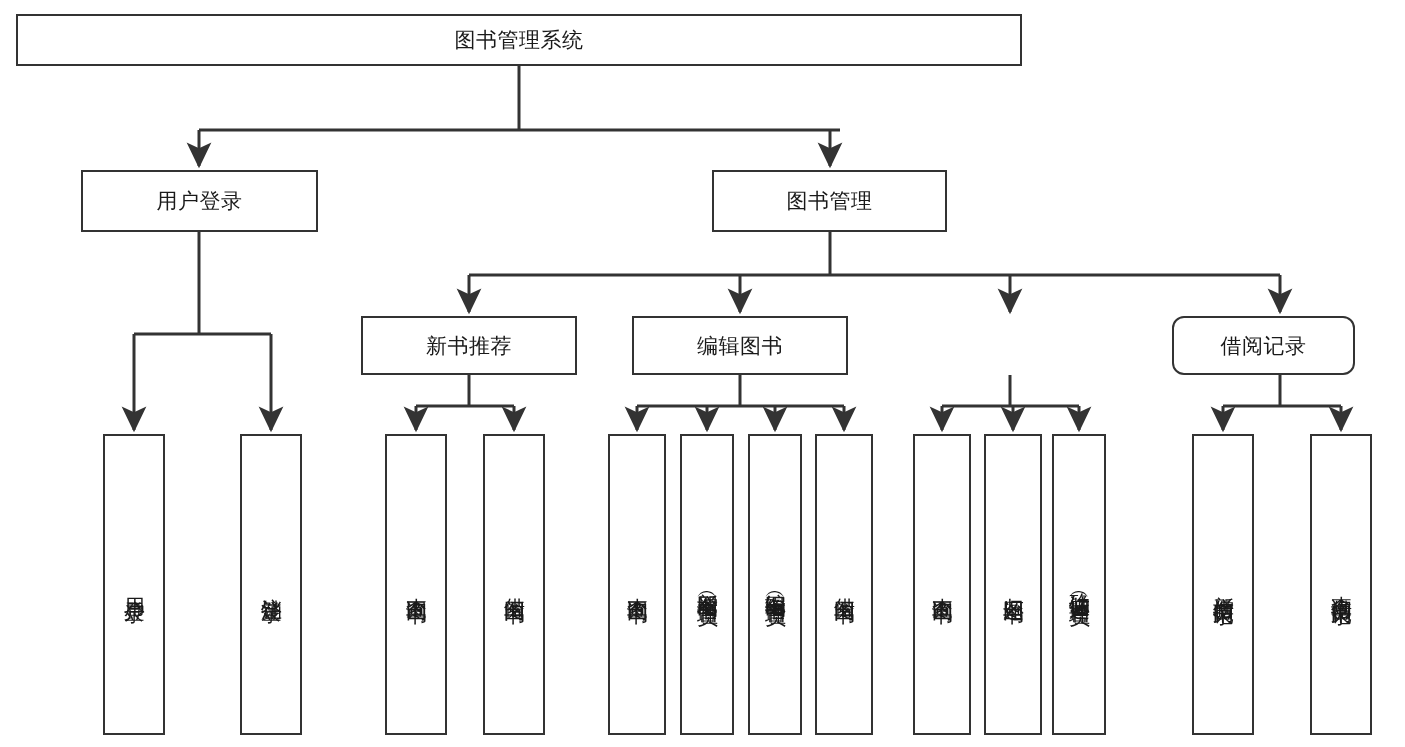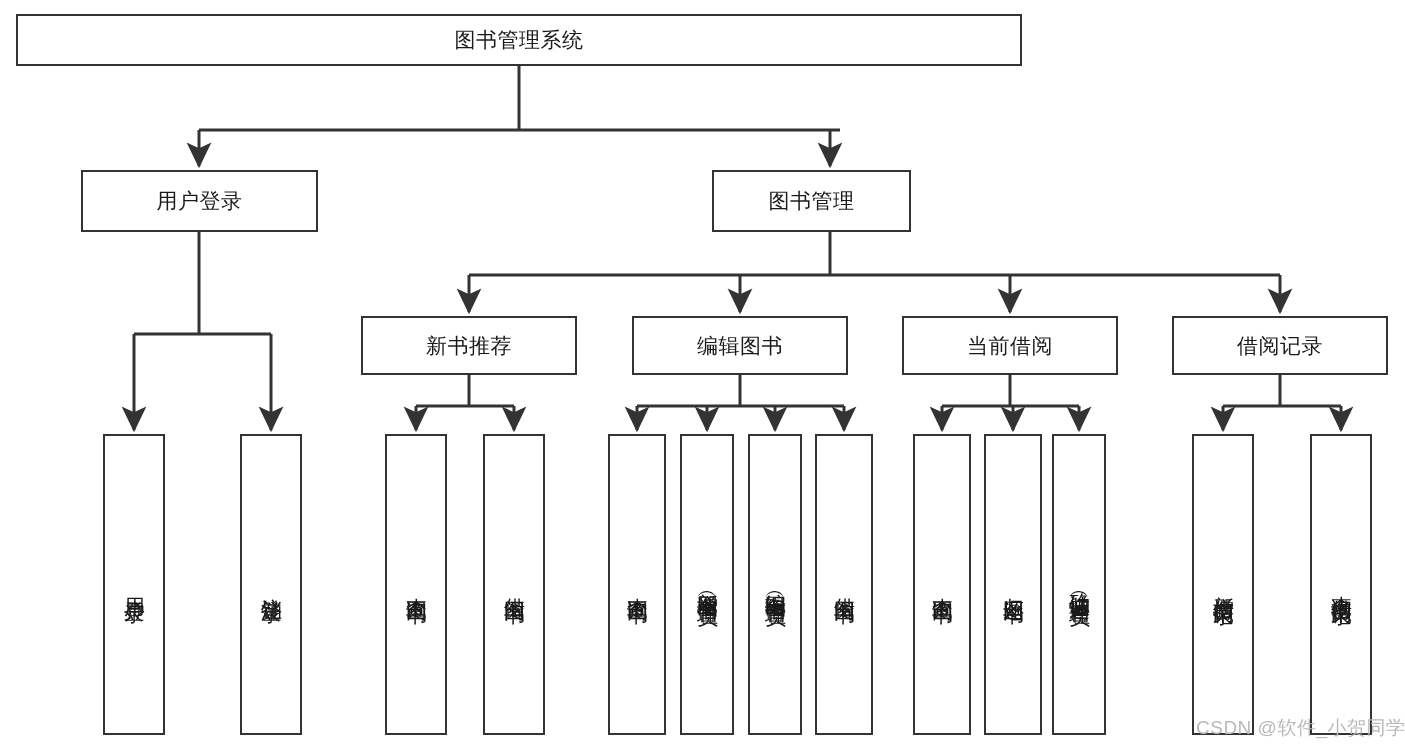--- a/index.html
+++ b/index.html
@@ -120,34 +120,31 @@
     </g>
   </svg>
 
   <div class="node node-h" style="left:16px; top:14px; width:1006px; height:52px;">
     <span>图书管理系统</span>
   </div>
 
   <div class="node node-h" style="left:81px; top:170px; width:237px; height:62px;">
     <span>用户登录</span>
   </div>
-  <div class="node node-h" style="left:712px; top:170px; width:199px; height:62px;">
+  <div class="node node-h" style="left:712px; top:170px; width:235px; height:62px;">
     <span>图书管理</span>
   </div>
 
   <div class="node node-h" style="left:361px; top:316px; width:216px; height:59px;align-items:center;">
     <span>新书推荐</span>
   </div>
   <div class="node node-h" style="left:632px; top:316px; width:216px; height:59px;">
     <span>编辑图书</span>
   </div>
-  <div class="node node-h" style="left:902px; top:316px; width:216px; height:59px;">
-    <span>当前借阅</span>
-  </div>
-  <div class="node node-h" style="left:1172px; top:316px; width:216px; height:59px;">
+  <div class="node node-h" style="left:1172px; top:316px; width:183px; height:59px;border-radius:12px;">
     <span>借阅记录</span>
   </div>
 
   <div class="node node-leaf" style="left:103px; top:434px; width:62px; height:301px;">
     <span class="vtext">用户登录</span>
   </div>
   <div class="node node-leaf" style="left:240px; top:434px; width:62px; height:301px;">
     <span class="vtext">注销登录</span>
   </div>
 
@@ -181,17 +178,14 @@
     <span class="vtext">确认归还（管理员）</span>
   </div>
 
   <div class="node node-leaf" style="left:1192px; top:434px; width:62px; height:301px;">
     <span class="vtext">新增借阅记录</span>
   </div>
   <div class="node node-leaf" style="left:1310px; top:434px; width:62px; height:301px;">
     <span class="vtext">查询借阅记录</span>
   </div>
 
-  <div class="watermark" style="left:1196px; top:715px;">
-    <span>CSDN @软件_小贺同学</span>
-  </div>
 
 </div>
 
 </body></html>

